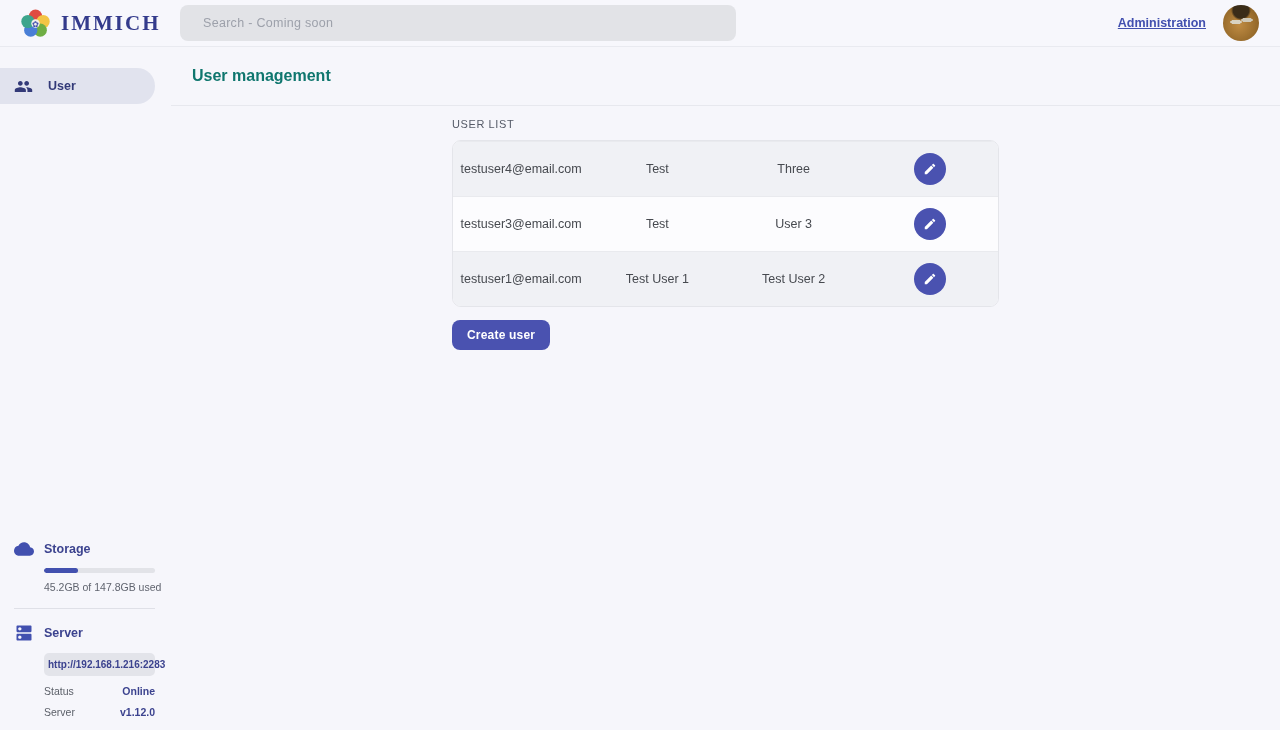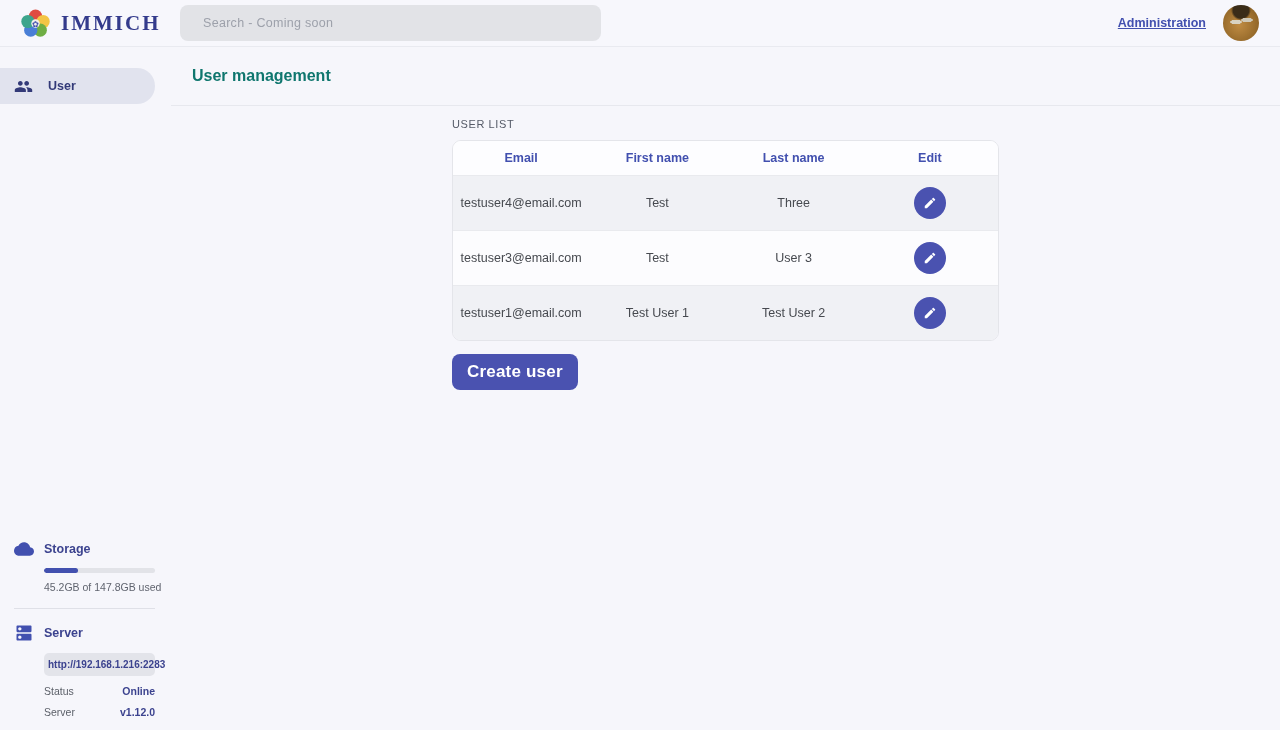--- a/index.html
+++ b/index.html
@@ -28,21 +28,21 @@
     flex:0 0 auto;
   }
   .brand-name {
     font-family:"Liberation Serif", serif;
     font-size:21px;
     font-weight:600;
     letter-spacing:2px;
     color:#343b8c;
   }
   .search {
-    width:421px;
+    width:556px;
     height:36px;
     background:#e2e3e7;
     border:none;
     border-radius:8px;
     padding-left:23px;
     font-size:12.5px;
     letter-spacing:0.3px;
     color:#565a64;
     outline:none;
   }
@@ -189,21 +189,21 @@
     justify-content:center;
     cursor:pointer;
   }
   .create-btn {
     margin-top:13px;
     background:#4a52b0;
     color:#fff;
     border:none;
     border-radius:8px;
     padding:8px 15px;
-    font-size:17px;
+    font-size:12px;
     font-weight:bold;
     letter-spacing:0.2px;
     cursor:pointer;
     font-family:"Liberation Sans", sans-serif;
   }
   svg { display:block; }
 </style>
 </head>
 <body>
 
@@ -284,26 +284,20 @@
 
   <main class="main">
     <div class="page-header">
       <h1 class="page-title">User management</h1>
     </div>
 
     <section class="content">
       <div class="section-label">USER LIST</div>
 
       <div class="user-table">
-        <div class="t-head">
-          <div class="cell">Email</div>
-          <div class="cell">First name</div>
-          <div class="cell">Last name</div>
-          <div class="cell">Edit</div>
-        </div>
         <div id="table-body">
   <div class="t-row">
     <div class="cell">testuser4@email.com</div>
     <div class="cell">Test</div>
     <div class="cell">Three</div>
     <div class="cell">
       <button class="edit-btn">
         <span>
           <svg width="14" height="14" viewBox="0 0 24 24" fill="#ffffff">
             <path d="M3 17.25V21h3.75L17.81 9.94l-3.75-3.75L3 17.25zM20.71 7.04c.39-.39.39-1.02 0-1.41l-2.34-2.34c-.39-.39-1.02-.39-1.41 0l-1.83 1.83 3.75 3.75 1.83-1.83z"></path>

